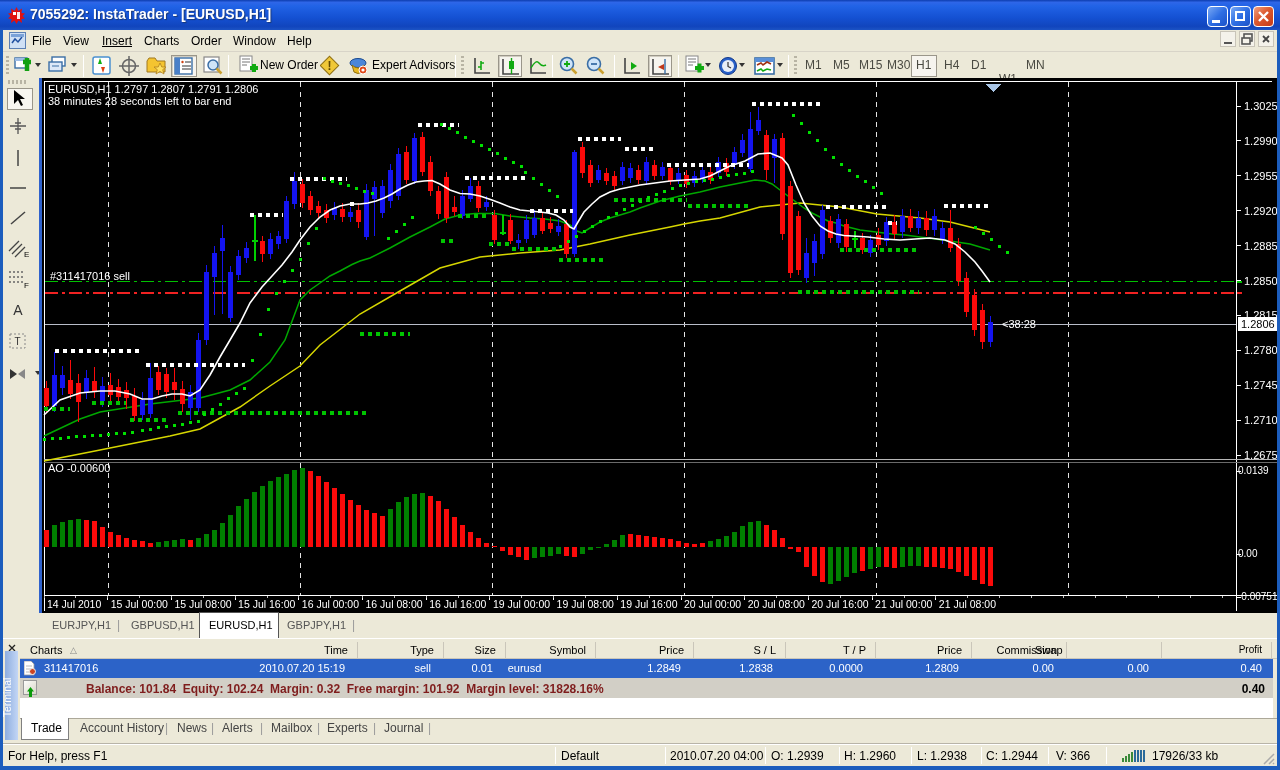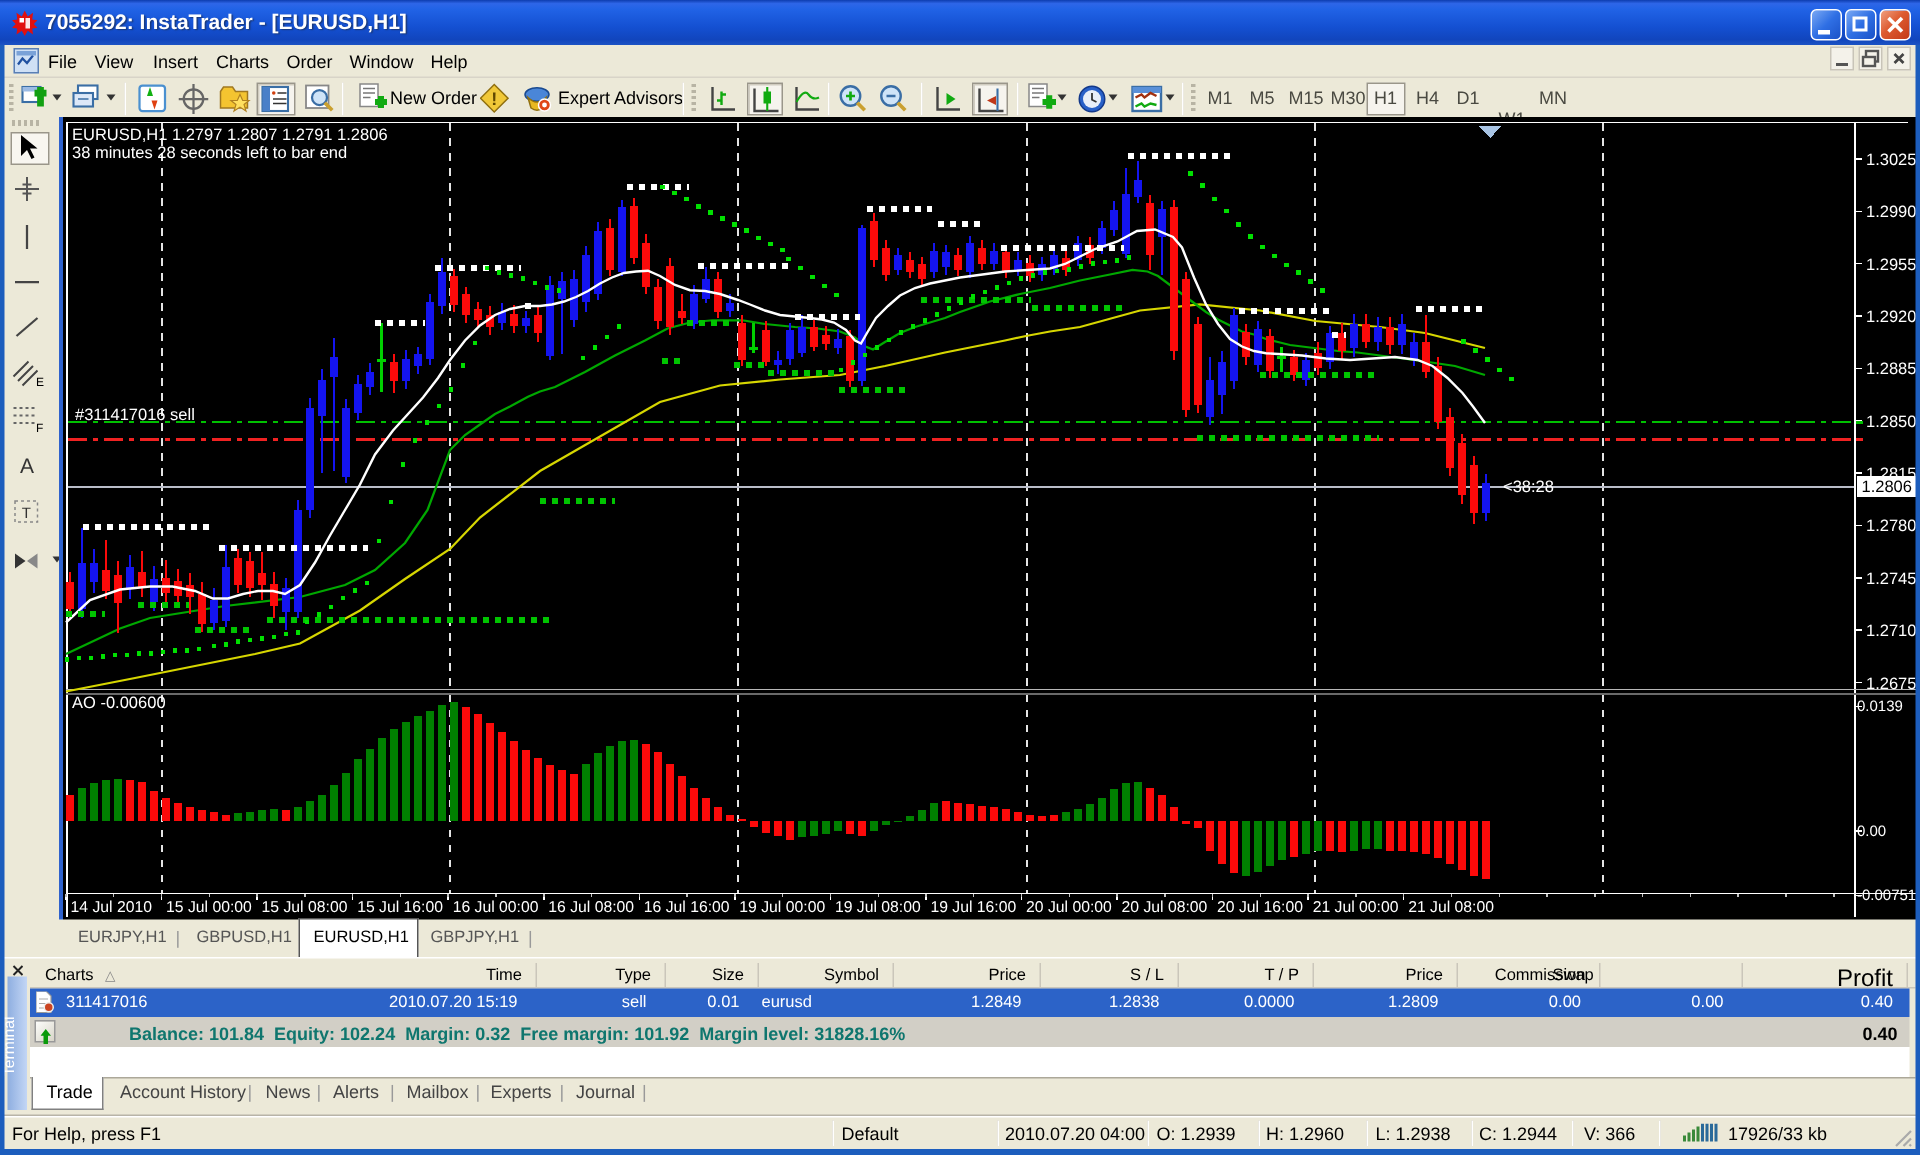--- a/index.html
+++ b/index.html
@@ -25,21 +25,21 @@
       <path d="M5 5 L14 14 M14 5 L5 14" stroke="#fff" stroke-width="2.4"></path>
     </svg></div>
 
 <div class="abs" style="left:0;top:30px;width:1280px;height:22px;background:#ece9d8;border-bottom:1px solid #d8d4c8;"></div>
 <div class="abs" style="left:9px;top:32px;width:17px;height:17px;background:#cfe0f5;border:1px solid #5a7fb4;"><svg width="15" height="15">
       <polyline points="2,10 5,6 8,9 12,4" stroke="#2050a0" stroke-width="1.5" fill="none"></polyline>
       <rect x="1" y="1" width="13" height="3" fill="#7aa2d8"></rect>
     </svg></div>
 <div class="abs" style="top:34px;left:32px;font-size:12px;color:#000;">File</div>
 <div class="abs" style="top:34px;left:63px;font-size:12px;color:#000;">View</div>
-<div class="abs" style="top:34px;left:102px;font-size:12px;color:#000;">Insert</div>
+<div class="abs" style="top:34px;left:102px;font-size:12px;color:#000;text-decoration:underline;">Insert</div>
 <div class="abs" style="top:34px;left:144px;font-size:12px;color:#000;">Charts</div>
 <div class="abs" style="top:34px;left:191px;font-size:12px;color:#000;">Order</div>
 <div class="abs" style="top:34px;left:233px;font-size:12px;color:#000;">Window</div>
 <div class="abs" style="top:34px;left:287px;font-size:12px;color:#000;">Help</div>
 
 <div class="abs" style="left:1220px;top:31px;width:16px;height:16px;border:1px solid #c8c4b8;background:#f4f2ea;">
     <div class="abs" style="left:3px;top:10px;width:8px;height:2px;background:#555;"></div>
   </div>
 <div class="abs" style="left:1239px;top:31px;width:16px;height:16px;border:1px solid #c8c4b8;background:#f4f2ea;"><svg width="14" height="14">
       <rect x="4" y="2" width="8" height="7" fill="none" stroke="#555" stroke-width="1.6"></rect>
@@ -870,21 +870,21 @@
 <div class="abs" style="left:659px;top:644px;width:117px;text-align:right;font-size:11px;color:#000;">S / L</div>
 <div class="abs" style="left:785px;top:642px;width:1px;height:16px;background:#cac6ba;"></div>
 <div class="abs" style="left:749px;top:644px;width:117px;text-align:right;font-size:11px;color:#000;">T / P</div>
 <div class="abs" style="left:875px;top:642px;width:1px;height:16px;background:#cac6ba;"></div>
 <div class="abs" style="left:845px;top:644px;width:117px;text-align:right;font-size:11px;color:#000;">Price</div>
 <div class="abs" style="left:971px;top:642px;width:1px;height:16px;background:#cac6ba;"></div>
 <div class="abs" style="left:940px;top:644px;width:117px;text-align:right;font-size:11px;color:#000;">Commission</div>
 <div class="abs" style="left:1066px;top:642px;width:1px;height:16px;background:#cac6ba;"></div>
 <div class="abs" style="left:1035px;top:644px;width:117px;text-align:left;font-size:11px;color:#000;">Swap</div>
 <div class="abs" style="left:1161px;top:642px;width:1px;height:16px;background:#cac6ba;"></div>
-<div class="abs" style="left:1145px;top:644px;width:117px;text-align:right;font-size:16px;color:#000;">Profit</div>
+<div class="abs" style="left:1145px;top:644px;width:117px;text-align:right;font-size:10px;color:#000;">Profit</div>
 <div class="abs" style="left:1271px;top:642px;width:1px;height:16px;background:#cac6ba;"></div>
 
 <div class="abs" style="left:20px;top:659px;width:1253px;height:19px;background:#2c63c8;"></div>
 <div class="abs" style="left:24px;top:661px;width:10px;height:14px;"><svg width="12" height="16">
       <path d="M0 0 h7 l3 3 v11 h-10 z" fill="#fff" stroke="#999" stroke-width="0.8"></path>
       <path d="M2 5 h6 M2 8 h6 M2 11 h4" stroke="#aaa" stroke-width="0.8"></path>
     </svg></div>
 <div class="abs" style="left:29px;top:668px;width:7px;height:7px;background:#cc4422;border-radius:50%;border:1px solid #eee;"></div>
 <div class="abs" style="left:44px;top:662px;font-size:11px;color:#fff;">311417016</div>
 <div class="abs" style="left:228px;top:662px;width:117px;text-align:right;font-size:11px;color:#fff;">2010.07.20 15:19</div>
@@ -897,21 +897,21 @@
 <div class="abs" style="left:842px;top:662px;width:117px;text-align:right;font-size:11px;color:#fff;">1.2809</div>
 <div class="abs" style="left:937px;top:662px;width:117px;text-align:right;font-size:11px;color:#fff;">0.00</div>
 <div class="abs" style="left:1032px;top:662px;width:117px;text-align:right;font-size:11px;color:#fff;">0.00</div>
 <div class="abs" style="left:1145px;top:662px;width:117px;text-align:right;font-size:11px;color:#fff;">0.40</div>
 
 <div class="abs" style="left:20px;top:678px;width:1253px;height:20px;background:#d2cfc6;"></div>
 <div class="abs" style="left:23px;top:680px;width:14px;height:15px;background:linear-gradient(135deg,#fdfdfb,#d8d5c8);border:1px solid #999;"></div>
 <div class="abs" style="left:27px;top:683px;width:7px;height:9px;"><svg width="7" height="10">
       <polygon points="3.5,0 7,4.5 5,4.5 5,10 2,10 2,4.5 0,4.5" fill="#0a9a0a"></polygon>
     </svg></div>
-<div class="abs" style="left:44px;top:682px;font-size:12px;font-weight:bold;color:#0f766e;padding-left:42px;">Balance: 101.84&nbsp; Equity: 102.24&nbsp; Margin: 0.32&nbsp; Free margin: 101.92&nbsp; Margin level: 31828.16%</div>
+<div class="abs" style="left:44px;top:682px;font-size:12px;font-weight:bold;color:#7f1d1d;padding-left:42px;">Balance: 101.84&nbsp; Equity: 102.24&nbsp; Margin: 0.32&nbsp; Free margin: 101.92&nbsp; Margin level: 31828.16%</div>
 <div class="abs" style="left:1205px;top:682px;width:60px;text-align:right;font-size:12px;font-weight:bold;color:#000;">0.40</div>
 
 <div class="abs" style="left:20px;top:698px;width:1253px;height:20px;background:#ffffff;"></div>
 <div class="abs" style="left:20px;top:718px;width:1257px;height:24px;background:#ece9d8;border-top:1px solid #aca899;"></div>
 <div class="abs" style="left:21px;top:718px;width:48px;height:22px;background:#ffffff;border:1px solid #808080;border-top:none;"></div>
 <div class="abs" style="left:31px;top:721px;font-size:12px;color:#000;">Trade</div>
 <div class="abs" style="left:80px;top:721px;font-size:12px;color:#444;">Account History</div>
 <div class="abs" style="left:177px;top:721px;font-size:12px;color:#444;">News</div>
 <div class="abs" style="left:222px;top:721px;font-size:12px;color:#444;">Alerts</div>
 <div class="abs" style="left:271px;top:721px;font-size:12px;color:#444;">Mailbox</div>

